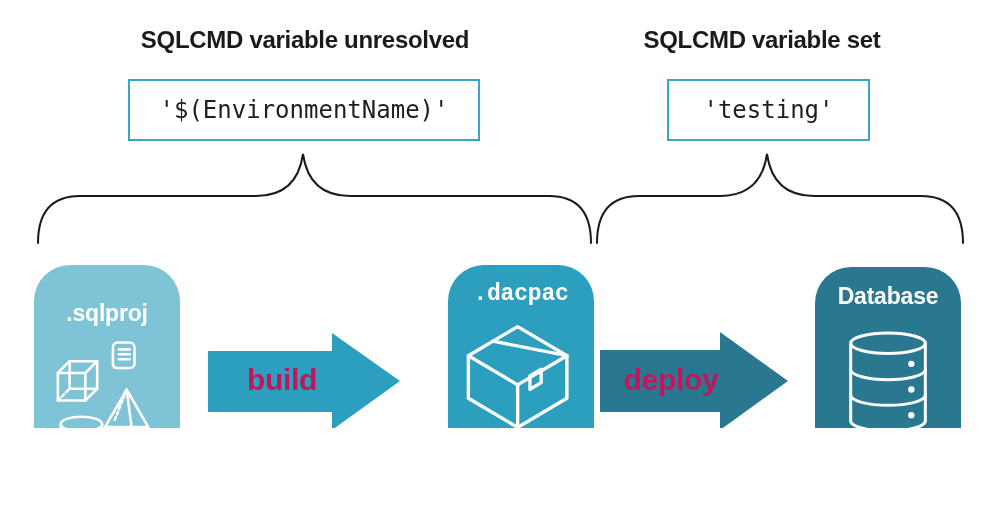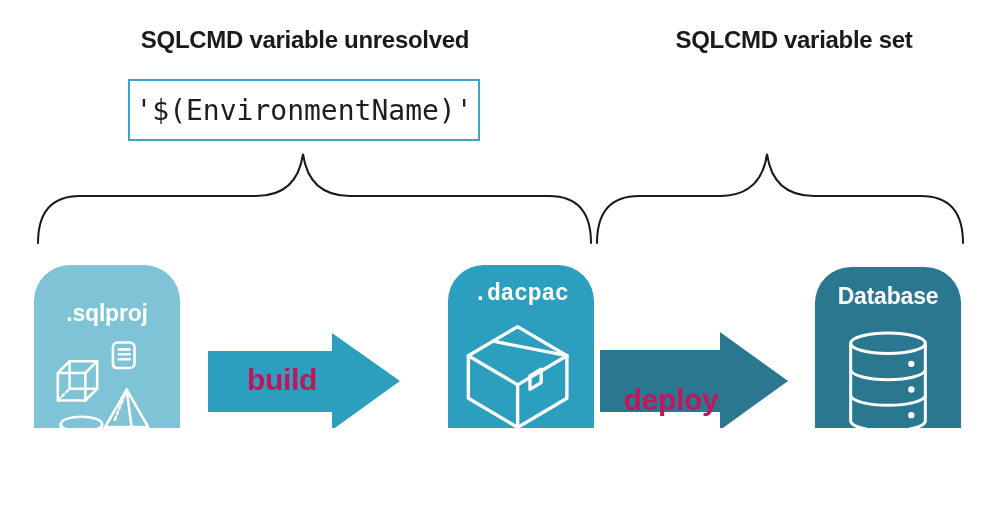--- a/index.html
+++ b/index.html
@@ -19,28 +19,28 @@
     overflow:hidden;
     font-family:"Liberation Sans", sans-serif;
   }
   .section-title{
     position:absolute;top:26px;width:400px;
     text-align:center;
     font-size:24px;font-weight:bold;color:var(--ink);
     letter-spacing:-0.3px;
   }
   .title-left{left:105px;}
-  .title-right{left:594px;}
+  .title-right{left:562px;}
   .code-box{
     position:absolute;top:79px;height:62px;
     border:2px solid var(--box-border);
     background:var(--paper);
     display:flex;align-items:center;justify-content:center;
     font-family:"DejaVu Sans Mono","Liberation Mono",monospace;
-    font-size:28px;color:#1E1E1E;
+    font-size:24px;color:#1E1E1E;
   }
   .code-left{left:128px;width:352px;}
   .code-right{left:667px;width:203px;}
   .braces{position:absolute;left:0;top:0;width:1000px;height:522px;pointer-events:none;}
   .card{
     position:absolute;top:265px;width:146px;height:223px;
     border-radius:36px;
     display:flex;flex-direction:column;align-items:center;
   }
   .card-sqlproj{left:34px;background:var(--light-card);justify-content:center;}
@@ -54,35 +54,38 @@
   .arrow-svg{position:absolute;}
   .arrow-build{left:208px;top:333px;}
   .arrow-deploy{left:600px;top:332px;}
   .arrow-label{
     position:absolute;
     display:flex;align-items:center;justify-content:center;
     font-size:30px;font-weight:bold;color:#be185d;
     letter-spacing:-0.3px;
   }
   .label-build{left:208px;top:351px;width:148px;height:58px;}
-  .label-deploy{left:600px;top:370px;width:142px;height:60px;}
+  .label-deploy{left:600px;top:350px;width:142px;height:60px;}
   .icon-cluster{margin-top:8px;}
   .pkg-icon{margin-top:14px;}
   .db-icon{margin-top:20px;}
 </style>
 </head>
 <body>
 
 <div class="canvas">
 
   <div class="section-title title-left">SQLCMD variable unresolved</div>
   <div class="section-title title-right">SQLCMD variable set</div>
 
   <div class="code-box code-left">
     <span>'$(EnvironmentName)'</span>
+  </div>
+  <div class="code-box code-right">
+    <span>'testing'</span>
   </div>
 
   <svg class="braces" viewBox="0 0 1000 522">
     <path d="M 38 243 Q 38 196 80 196 L 256 196 Q 297 196 303 154 Q 309 196 350 196 L 549 196 Q 591 196 591 243" fill="none" stroke="#1A1A1A" stroke-width="2" stroke-linecap="round"></path>
     <path d="M 597 243 Q 597 196 639 196 L 720 196 Q 761 196 767 154 Q 773 196 814 196 L 921 196 Q 963 196 963 243" fill="none" stroke="#1A1A1A" stroke-width="2" stroke-linecap="round"></path>
   </svg>
 
   <div class="card card-sqlproj">
     <div class="card-label">.sqlproj</div>
     <svg class="icon-cluster" width="118" height="134" viewBox="0 0 120 135" fill="none" stroke="#FFFFFF" stroke-width="2.6" stroke-linecap="round" stroke-linejoin="round">

